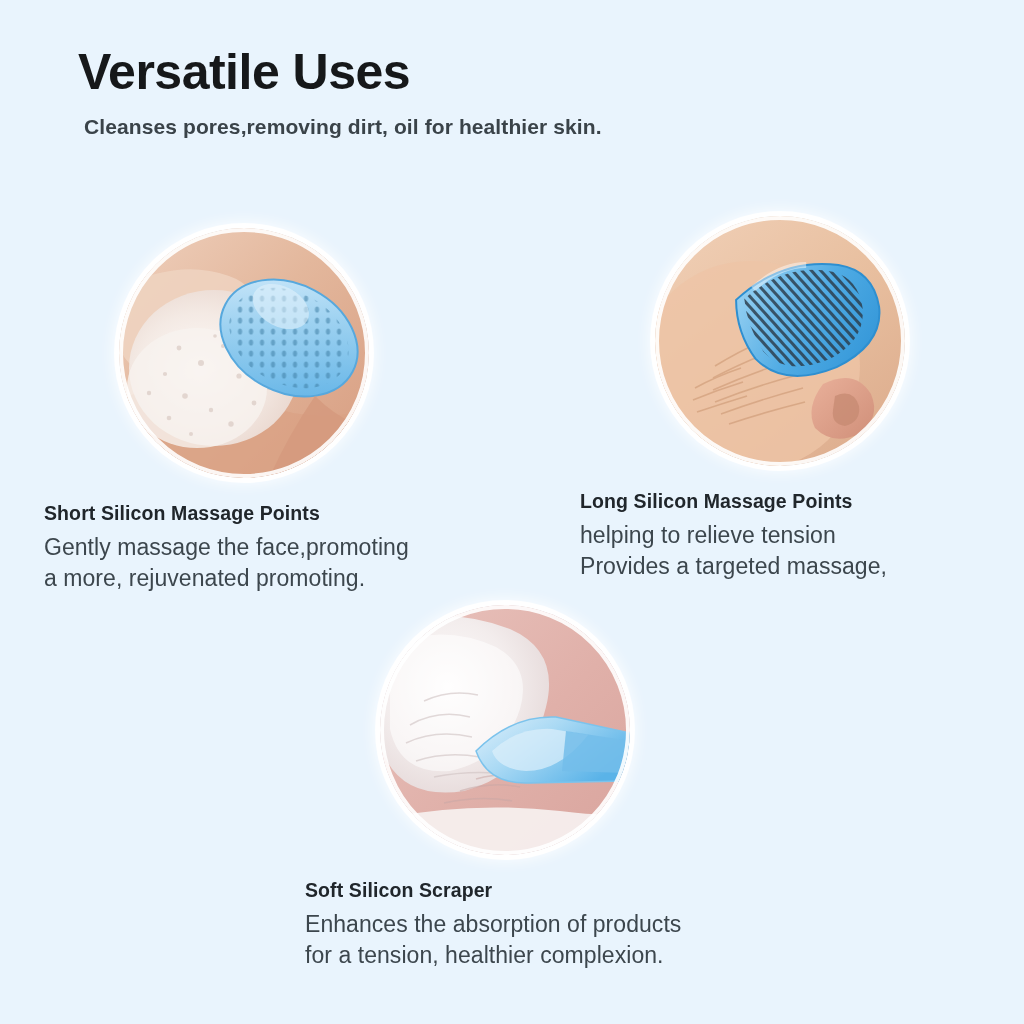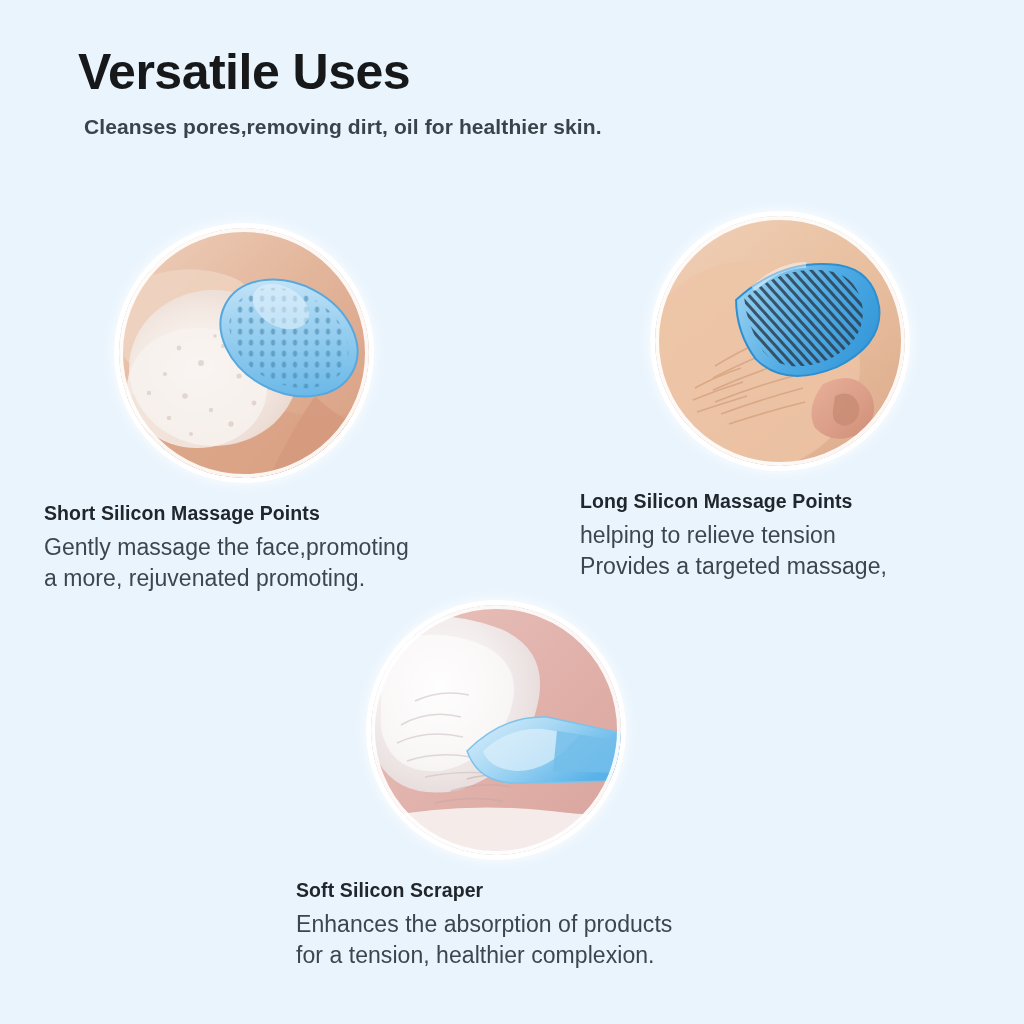--- a/index.html
+++ b/index.html
@@ -46,21 +46,21 @@
     font-weight: 700;
   }
 
   
   .card {
     position: absolute;
     text-align: left;
   }
   .card-a { left: 44px;  top: 228px; width: 400px; }
   .card-b { left: 580px; top: 216px; width: 400px; }
-  .card-c { left: 296px; top: 605px; width: 400px; }
+  .card-c { left: 305px; top: 605px; width: 400px; }
 
   .photo-wrap {
     position: relative;
     width: 250px;
     height: 250px;
     margin: 0 auto;
   }
 
   .photo {
     position: absolute;

